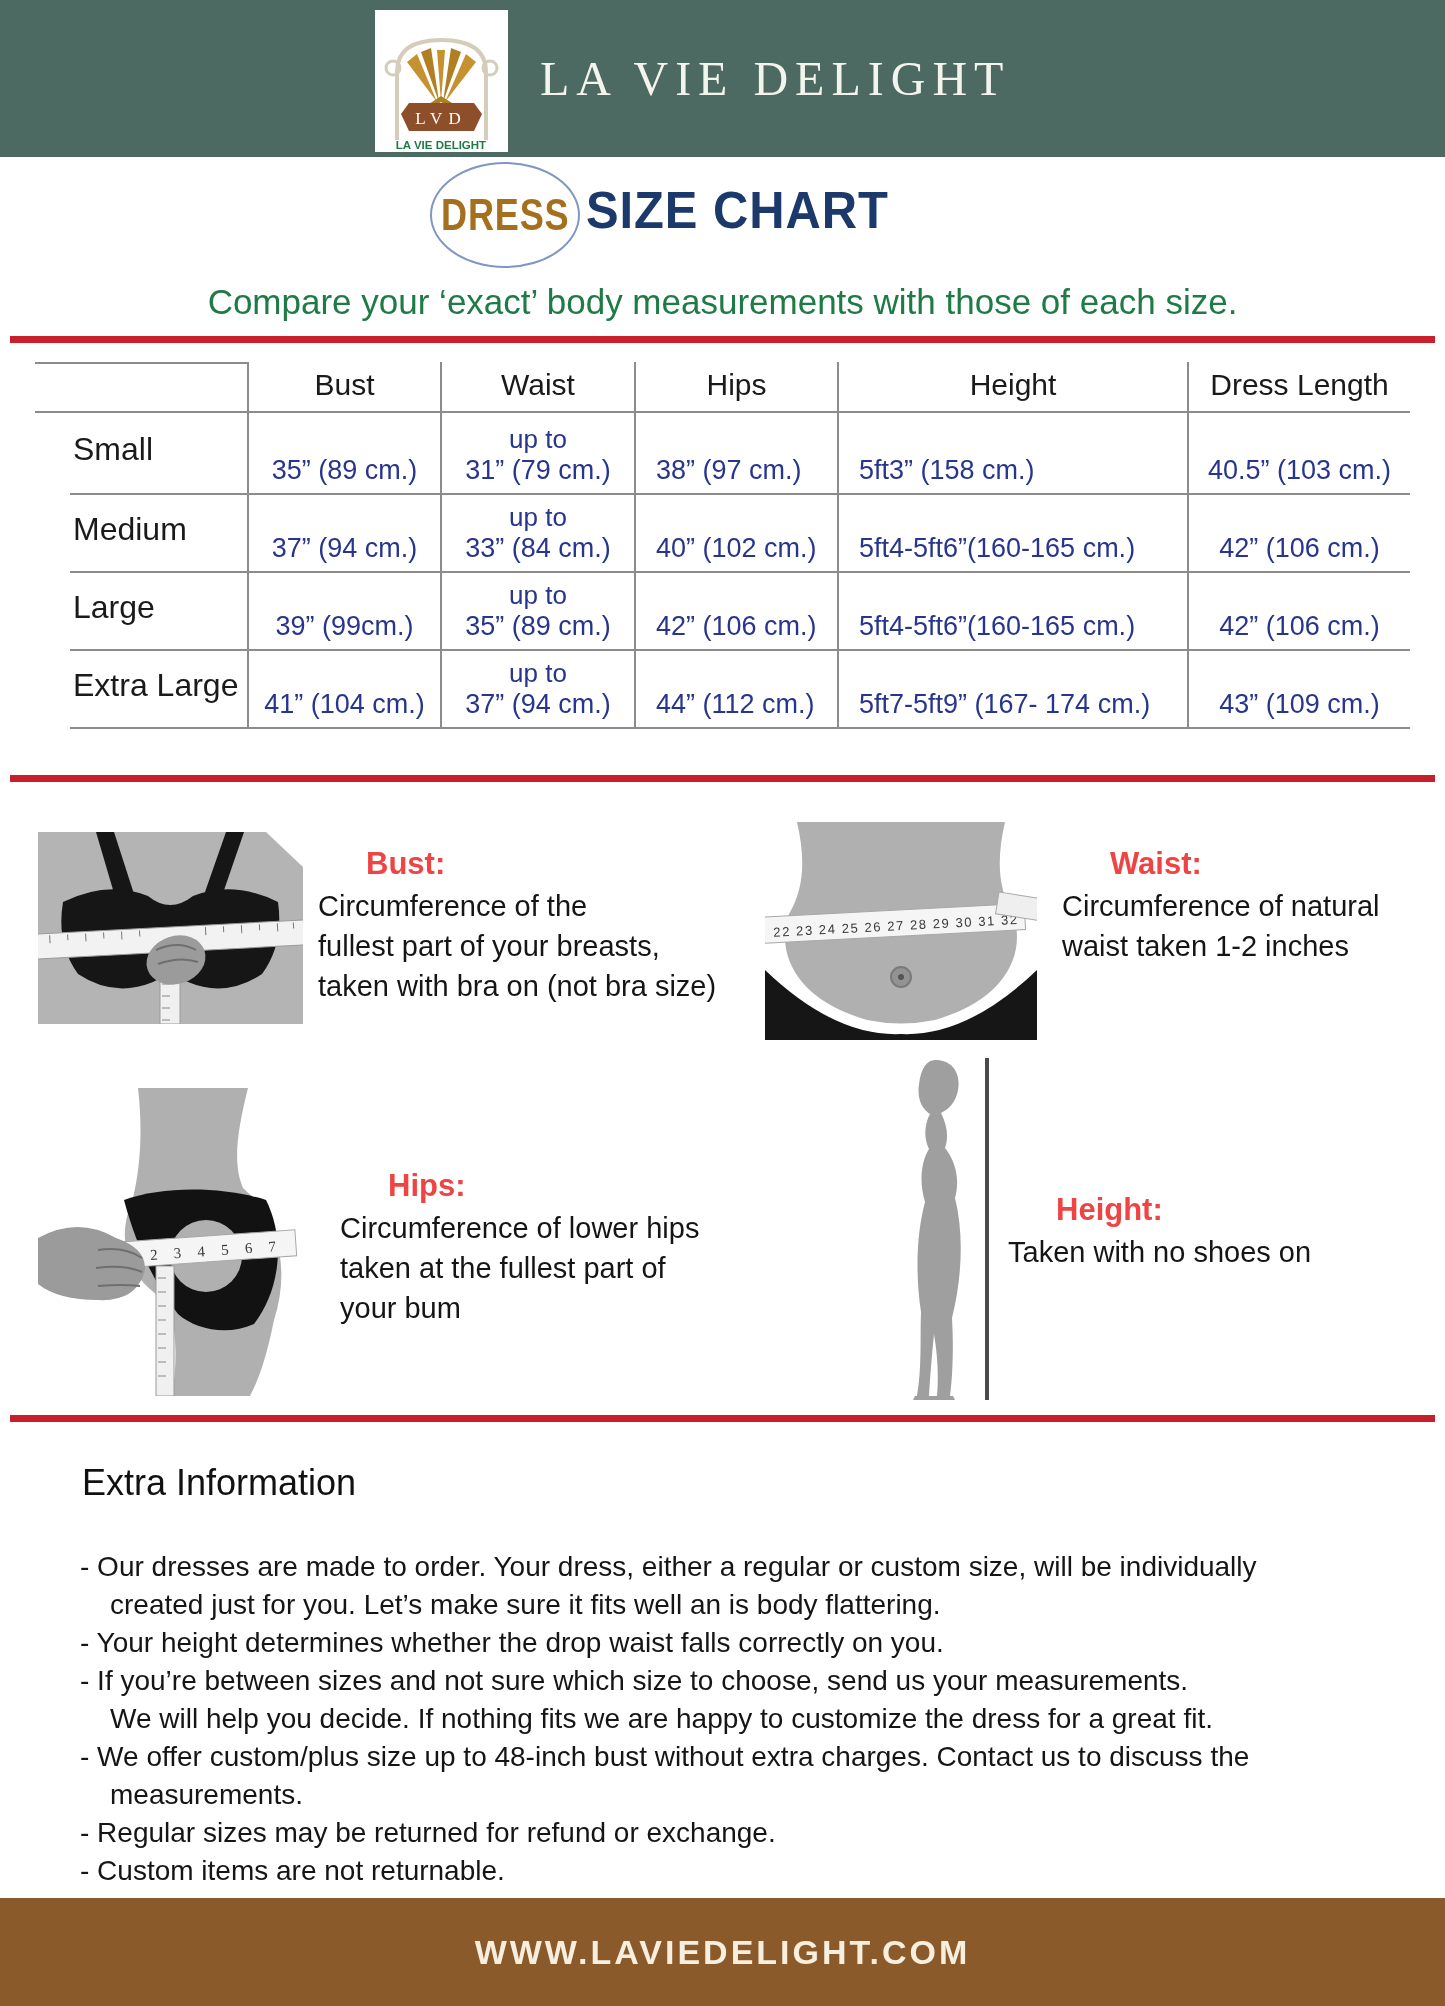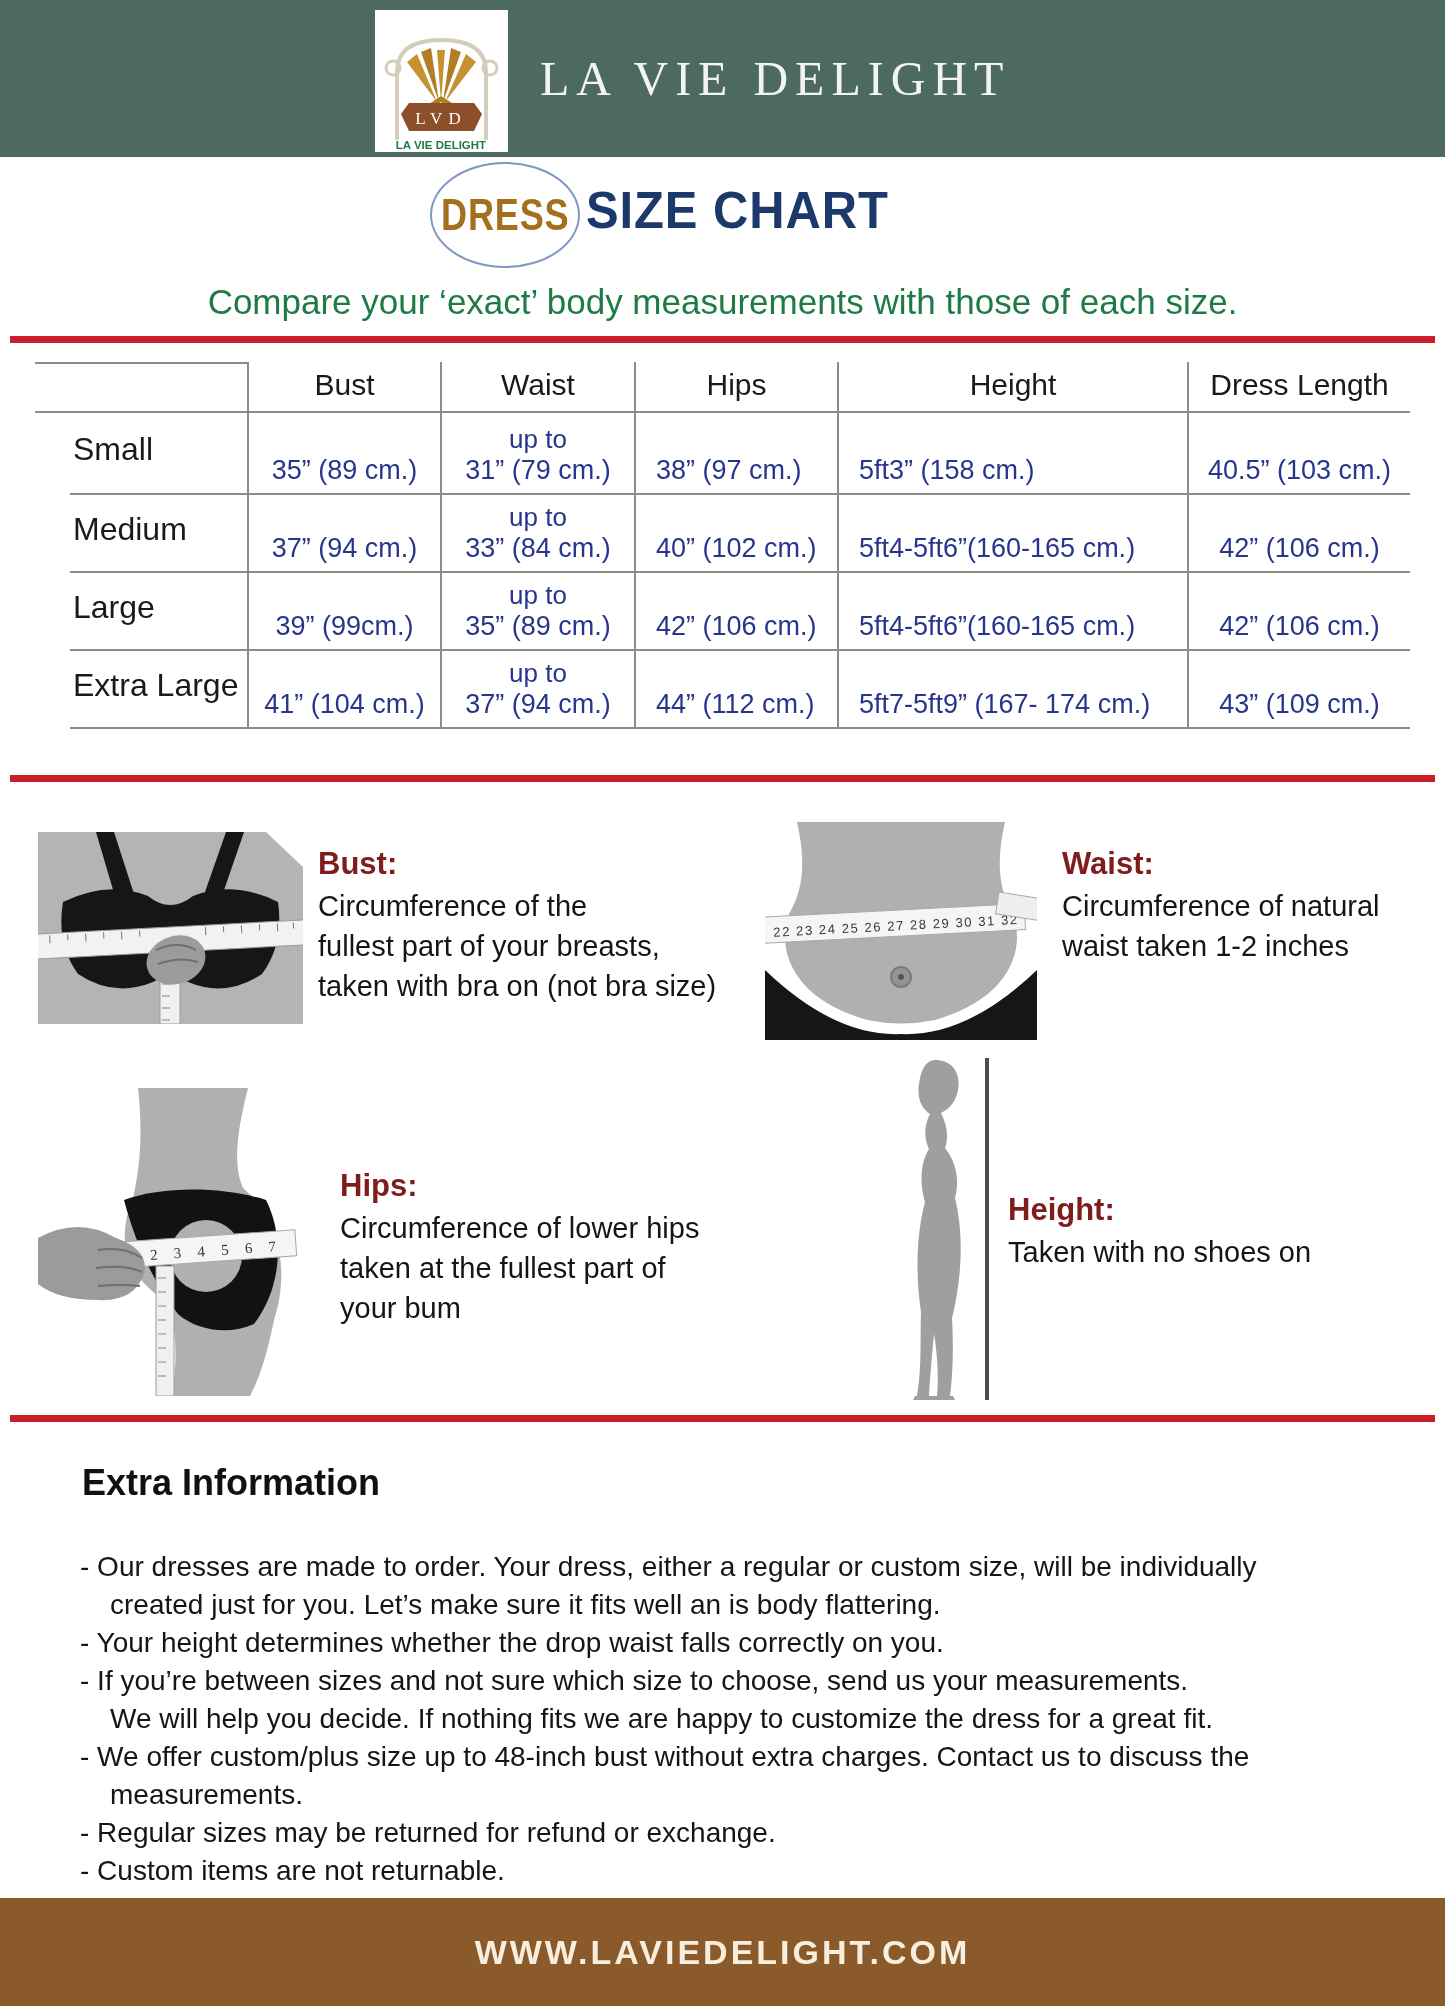--- a/index.html
+++ b/index.html
@@ -33,33 +33,33 @@
         display:flex;flex-direction:column;justify-content:flex-end;align-items:center;
         padding-bottom:7px;box-sizing:border-box;color:#27358c;font-size:27px;}
   .size-table .last{border-right:none;}
   .size-table .hcell{justify-content:center;color:#1a1a1a;font-size:30px;padding-bottom:4px;}
   .size-table .corner{border-right:2px solid #8c8c8c;border-top:2px solid #8c8c8c;}
   .size-table .rowlabel{color:#1a1a1a;font-size:32px;align-items:flex-start;padding-left:3px;justify-content:center;margin-left:35px;}
   .size-table .left{align-items:flex-start;padding-left:20px;}
   .size-table .upto{font-size:26px;line-height:32px;}
 
   
-  .guide-label{color:#7f1d1d;font-weight:bold;font-size:31px;margin-bottom:4px;}
+  .guide-label{color:#ef4444;font-weight:bold;font-size:31px;margin-bottom:4px;margin-left:48px;}
   .guide-line{color:#151515;font-size:29px;line-height:40px;}
   .bust-img{position:absolute;left:38px;top:832px;}
   .bust-text{position:absolute;left:318px;top:846px;}
   .waist-img{position:absolute;left:765px;top:822px;}
   .waist-text{position:absolute;left:1062px;top:846px;}
   .hips-img{position:absolute;left:38px;top:1088px;}
   .hips-text{position:absolute;left:340px;top:1168px;}
   .height-img{position:absolute;left:875px;top:1052px;}
   .height-text{position:absolute;left:1008px;top:1192px;}
 
   
-  .extra-heading{position:absolute;left:82px;top:1462px;color:#111;font-size:36px;font-weight:bold;}
+  .extra-heading{position:absolute;left:82px;top:1462px;color:#111;font-size:36px;font-weight:normal;}
   .extra-list{position:absolute;left:80px;top:1548px;width:1340px;}
   .extra-line{color:#151515;font-size:28px;line-height:38px;}
   .extra-line.indent{padding-left:30px;}
 
   
   .footer{position:absolute;left:0;bottom:0;width:1445px;height:108px;background:#8a5a2b;
         display:flex;align-items:center;justify-content:center;}
   .footer span{color:#f7eedd;font-size:34px;font-weight:bold;letter-spacing:3px;}
 
   

